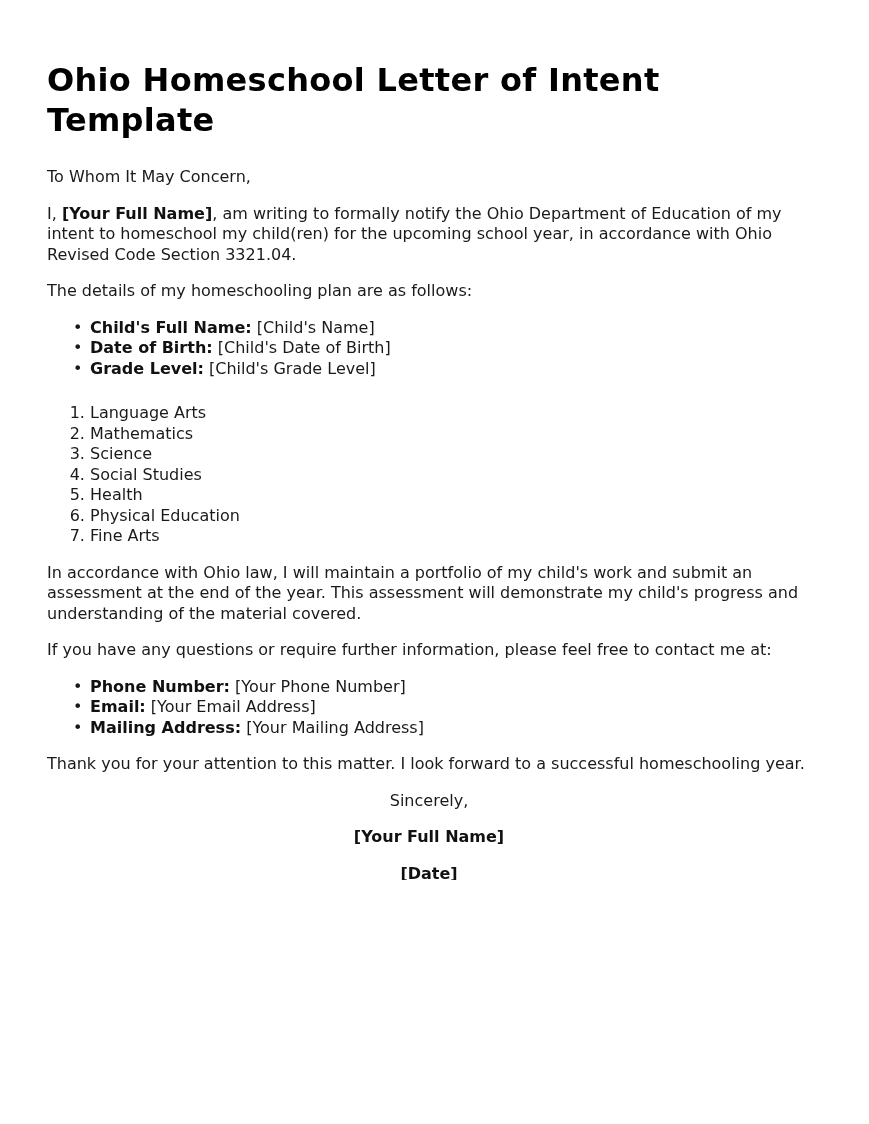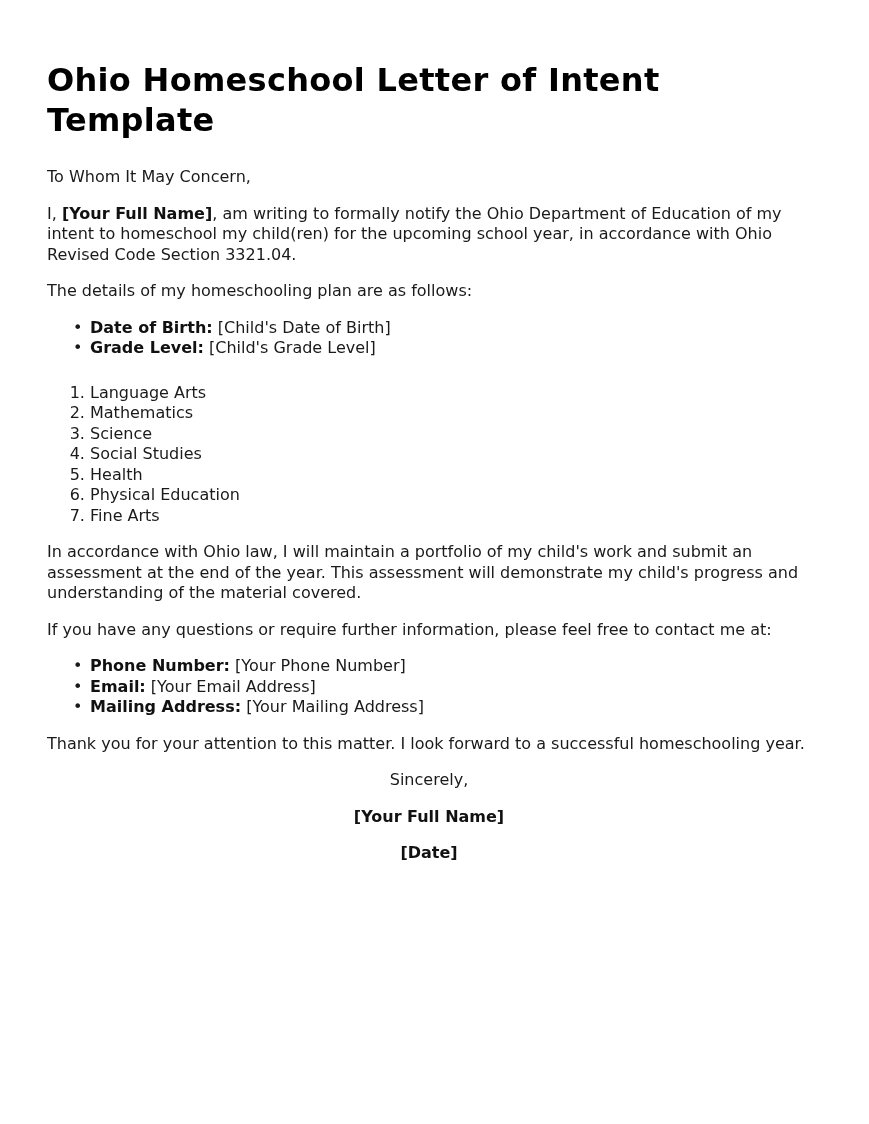--- a/index.html
+++ b/index.html
@@ -92,20 +92,21 @@
 
     <h1 class="doc-title">Ohio Homeschool Letter of Intent Template</h1>
 
     <p class="para">To Whom It May Concern,</p>
 
     <p class="para"><span>I, </span><b>[Your Full Name]</b><span>, am writing to formally notify the Ohio Department of Education of my intent to homeschool my child(ren) for the upcoming school year, in accordance with Ohio Revised Code Section 3321.04.</span></p>
 
     <p class="para">The details of my homeschooling plan are as follows:</p>
 
     <ul class="bullet-list">
+      <li><span class="bullet-label">Child's Full Name:</span> <span>[Child's Name]</span></li>
       <li><span class="bullet-label">Date of Birth:</span> <span>[Child's Date of Birth]</span></li>
       <li><span class="bullet-label">Grade Level:</span> <span>[Child's Grade Level]</span></li>
     </ul>
 
 
     <ol class="number-list">
       <li>Language Arts</li>
       <li>Mathematics</li>
       <li>Science</li>
       <li>Social Studies</li>

